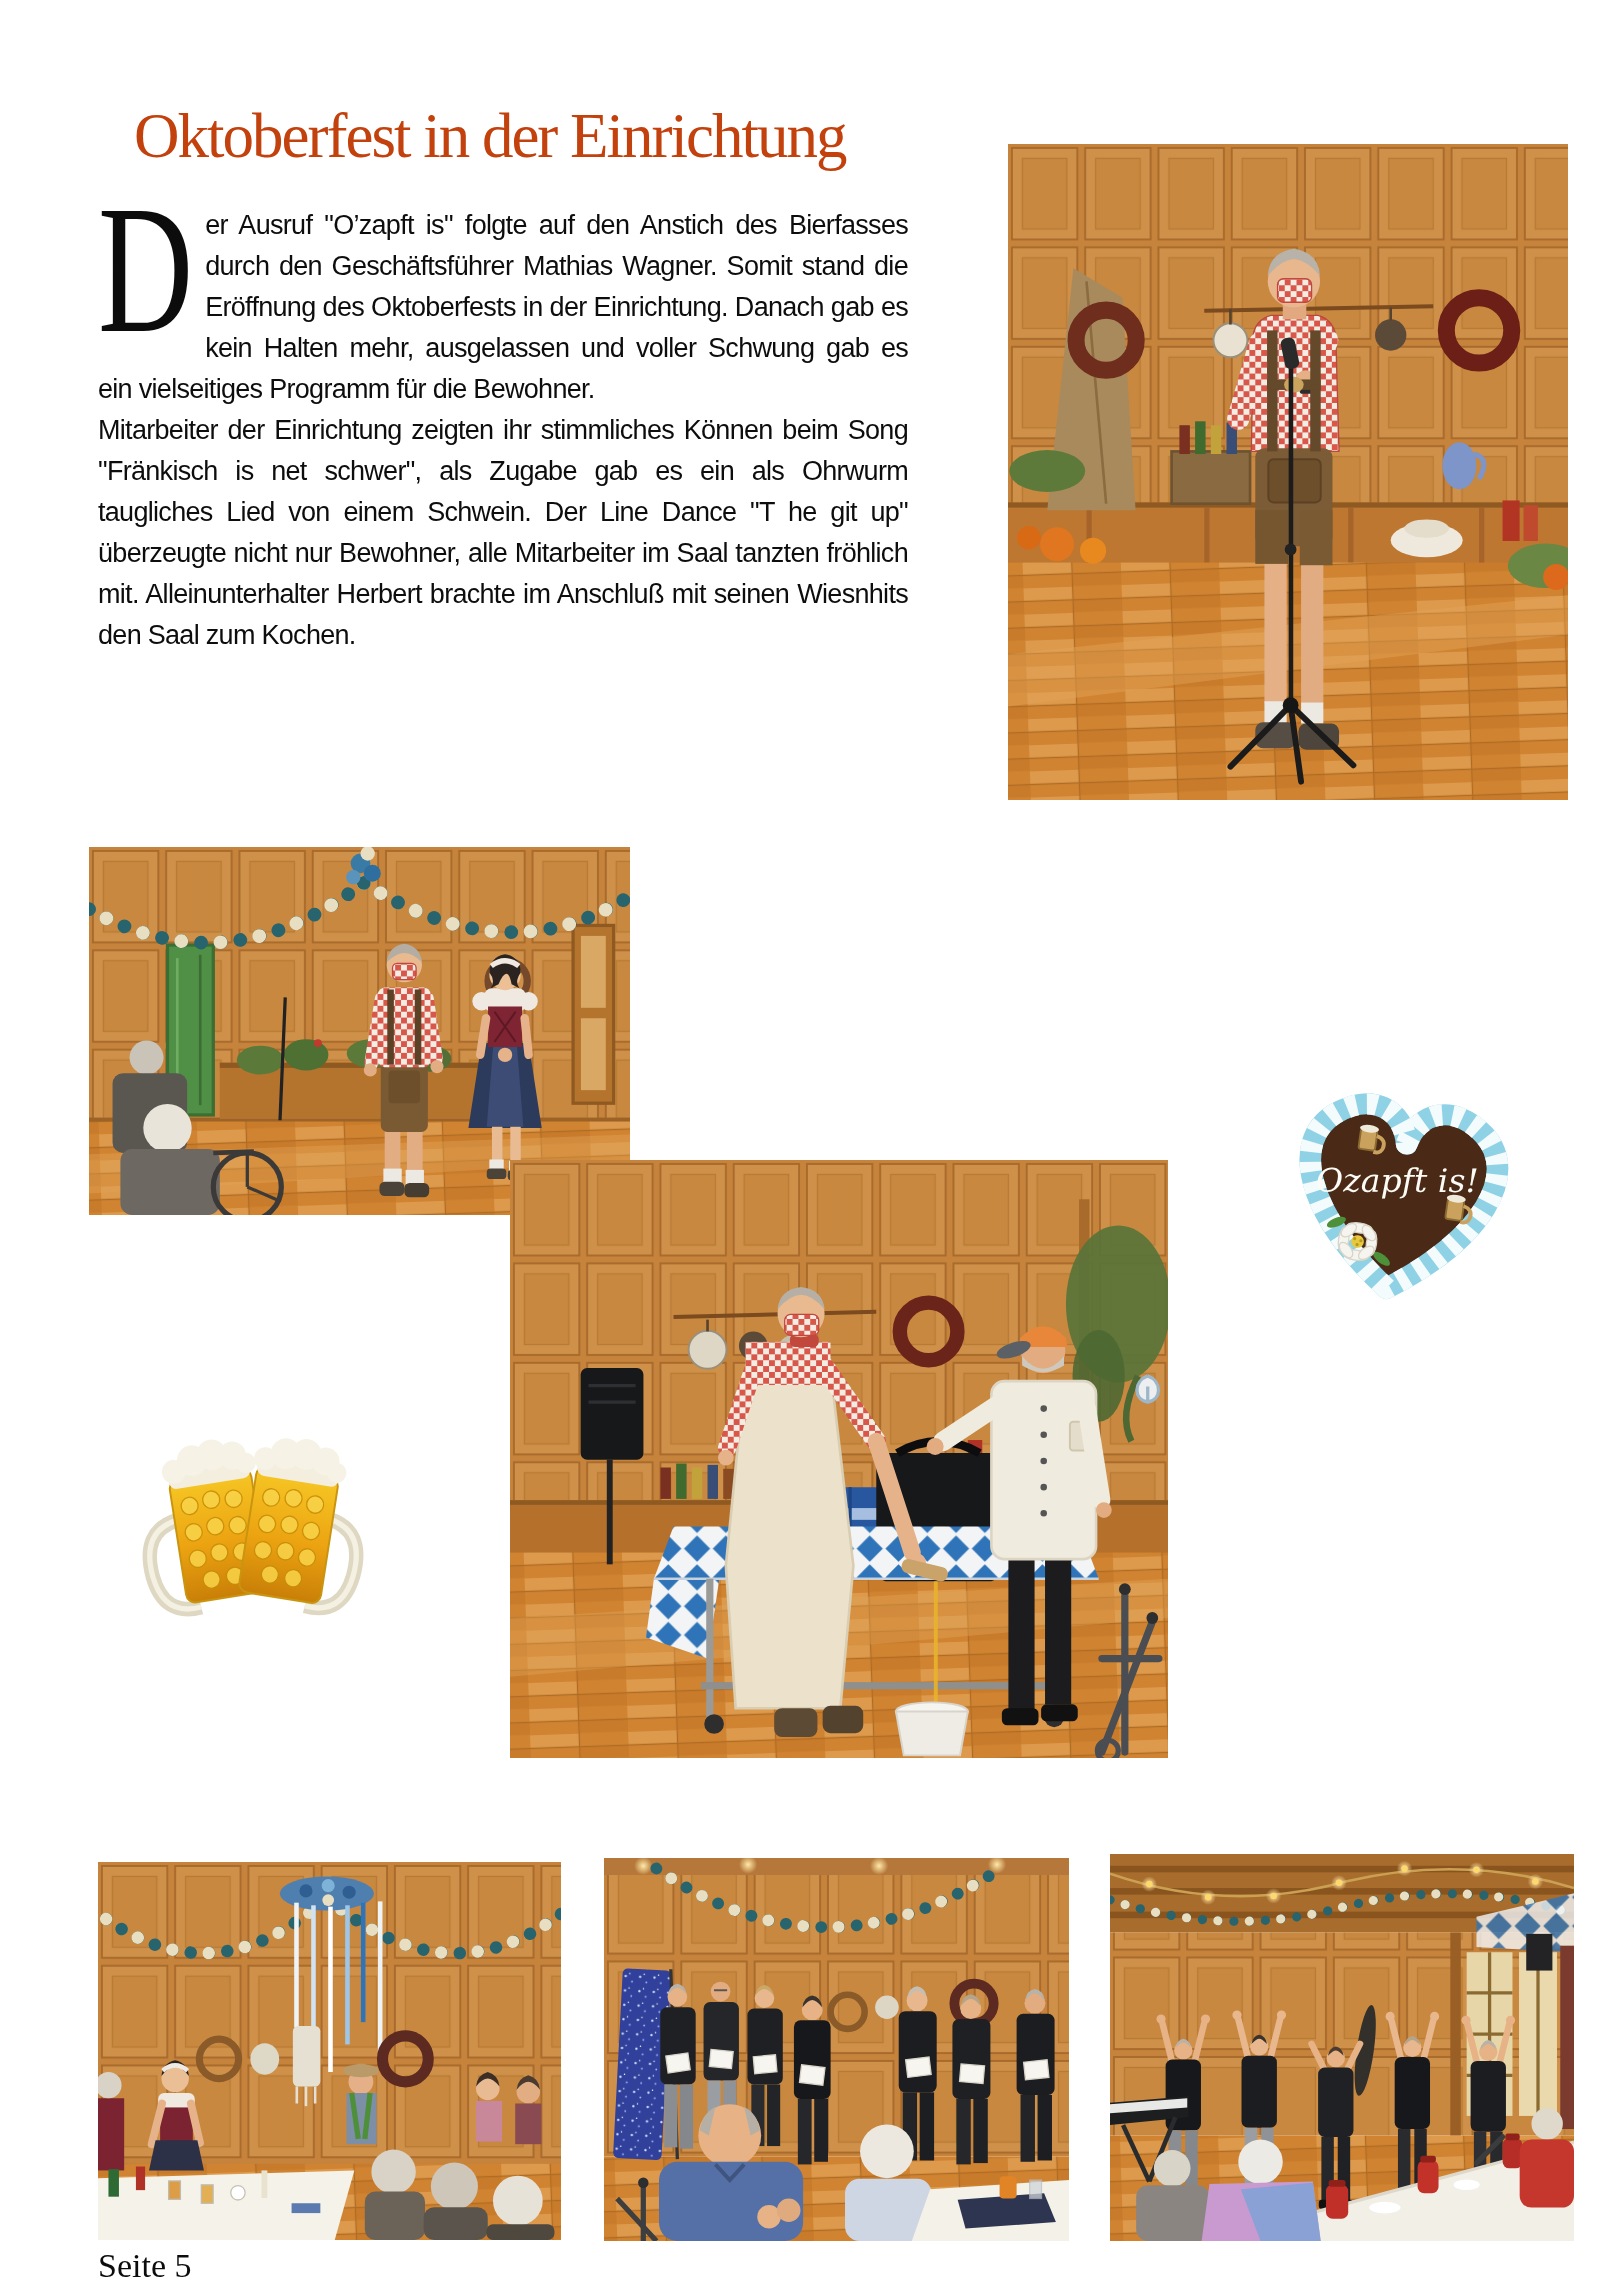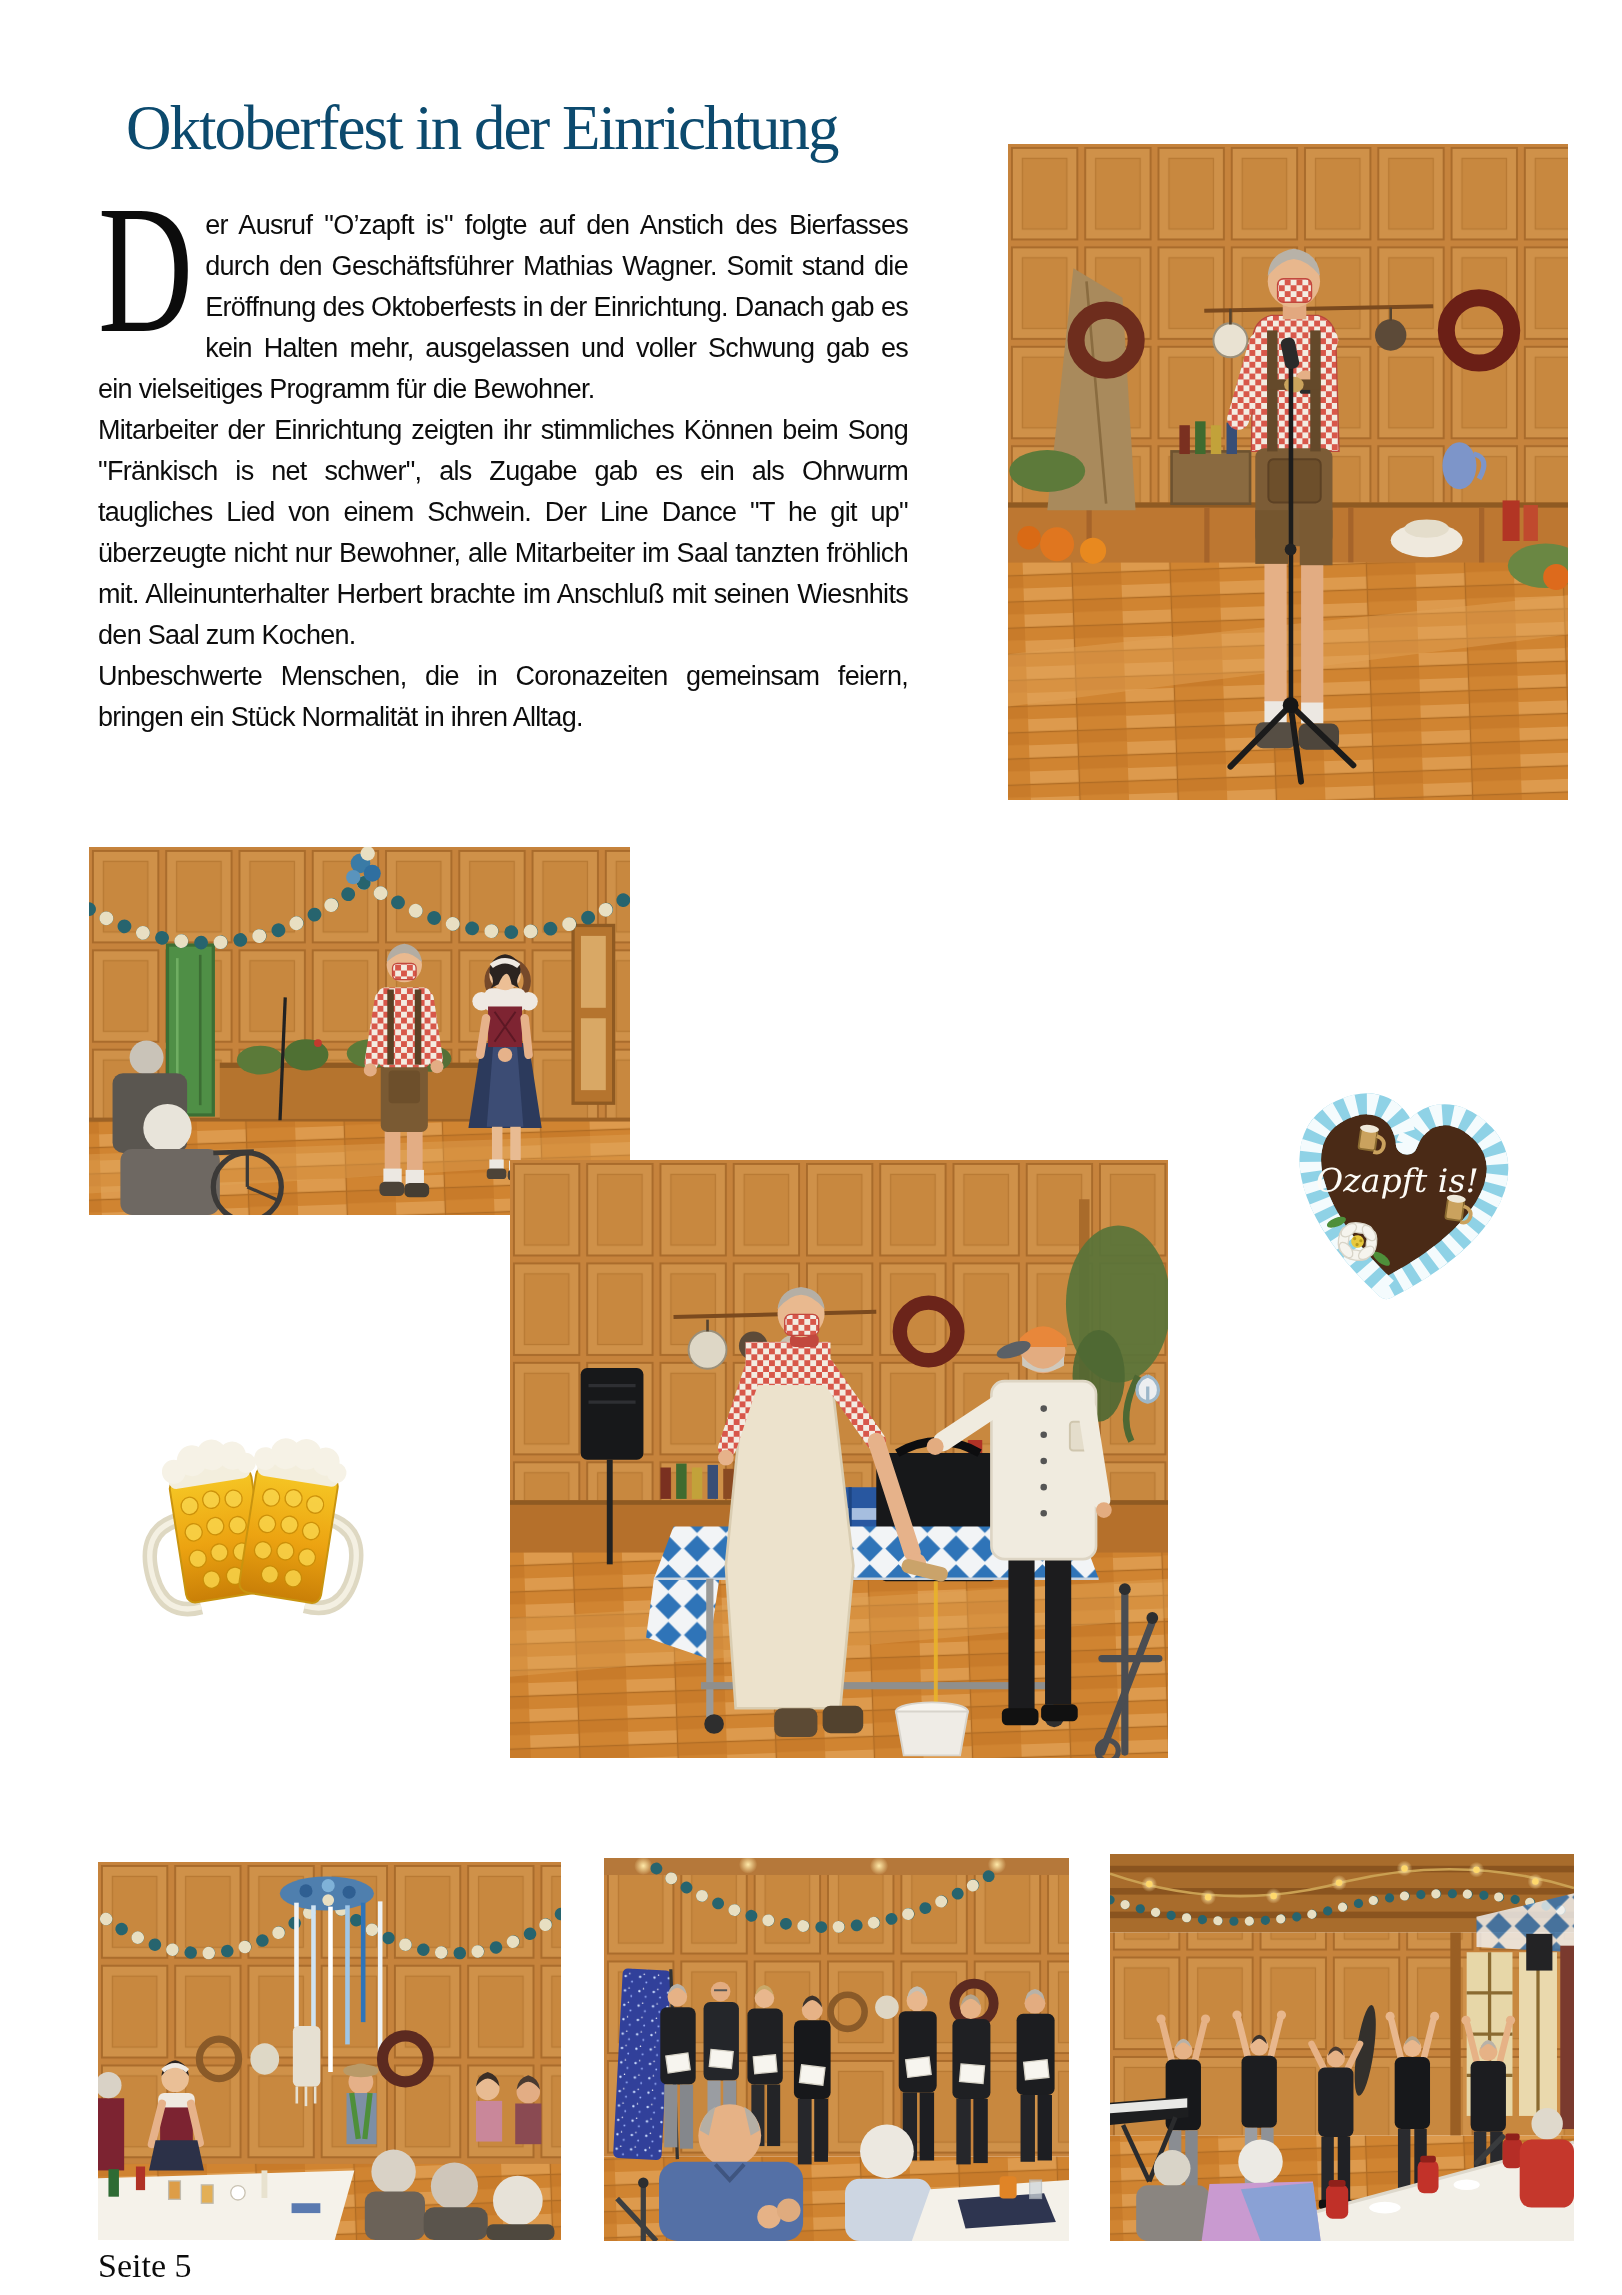--- a/index.html
+++ b/index.html
@@ -1,20 +1,20 @@
 <!DOCTYPE html>
 <html lang="de" style="font-size:10.5px"><head>
 <meta charset="utf-8">
 <style>
   html,body{margin:0;padding:0;background:#888;}
   .page{position:relative;width:1623px;height:2295px;background:#ffffff;overflow:hidden;
         font-family:"Liberation Sans",sans-serif;color:#111;}
-  .page-title{position:absolute;left:122px;top:90px;width:864px;margin:4px;
+  .page-title{position:absolute;left:122px;top:90px;width:864px;margin:12px;
         font-family:"Liberation Serif",serif;font-weight:400;font-size:63px;line-height:1.1;
-        letter-spacing:-2px;color:#0c4a6e;}
+        letter-spacing:-2px;color:#c2410c;}
   .article{position:absolute;left:98px;top:205px;width:810px;}
   .article p{margin:0;text-align:justify;font-size:27px;line-height:41px;letter-spacing:-0.7px;color:#0d0d0d;}
   .dropcap{float:left;font-family:"Liberation Serif",serif;font-size:183px;line-height:122px;
         width:98px;transform:scaleX(.72);transform-origin:0 0;margin:3.9px 9.2px 0 0;color:#0c0c0c;}
   figure{margin:0;position:absolute;}
   figure svg{display:block;width:100%;height:100%;}
   .ph-stage{left:1008px;top:144px;width:560px;height:656px;}
   .ph-couple{left:89px;top:847px;width:541px;height:368px;z-index:1;}
   .ph-keg{left:510px;top:1160px;width:658px;height:598px;z-index:2;}
   .heart-wrap{left:1266px;top:1070px;width:268px;height:243px;transform:rotate(8deg);z-index:1;}
@@ -69,21 +69,20 @@
           <stop offset="1" stop-color="#ffe9a800"></stop>
         </radialGradient>
     </defs>
   </svg>
 
   <h1 class="page-title">Oktoberfest in der Einrichtung</h1>
 
   <div class="article">
     <p><span class="dropcap">D</span><span>er Ausruf "O’zapft is" folgte auf den Anstich des Bierfasses durch den Geschäftsführer Mathias Wagner. Somit stand die Eröffnung des Oktoberfests in der Einrichtung. Danach gab es kein Halten mehr, ausgelassen und voller Schwung gab es ein vielseitiges Programm für die Bewohner.</span></p>
     <p>Mitarbeiter der Einrichtung zeigten ihr stimmliches Können beim Song "Fränkisch is net schwer", als Zugabe gab es ein als Ohrwurm taugliches Lied von einem Schwein. Der Line Dance "T he git up" überzeugte nicht nur Bewohner, alle Mitarbeiter im Saal tanzten fröhlich mit. Alleinunterhalter Herbert brachte im Anschluß mit seinen Wiesnhits den Saal zum Kochen.</p>
-    <p>Unbeschwerte Menschen, die in Coronazeiten gemeinsam feiern, bringen ein Stück Normalität in ihren Alltag.</p>
   </div>
 
   <figure class="ph-stage">
     <svg viewBox="0 0 856 1003" preserveAspectRatio="none">
       <rect width="856" height="640" fill="url(#wood)"></rect>
       <rect y="548" width="856" height="100" fill="#bd7731"></rect>
       <rect x="0" y="548" width="856" height="8" fill="#8f5a22"></rect>
       <rect x="120" y="556" width="8" height="92" fill="#a6642a"></rect>
         <rect x="300" y="556" width="8" height="92" fill="#a6642a"></rect>
       <rect x="520" y="556" width="8" height="92" fill="#a6642a"></rect>

